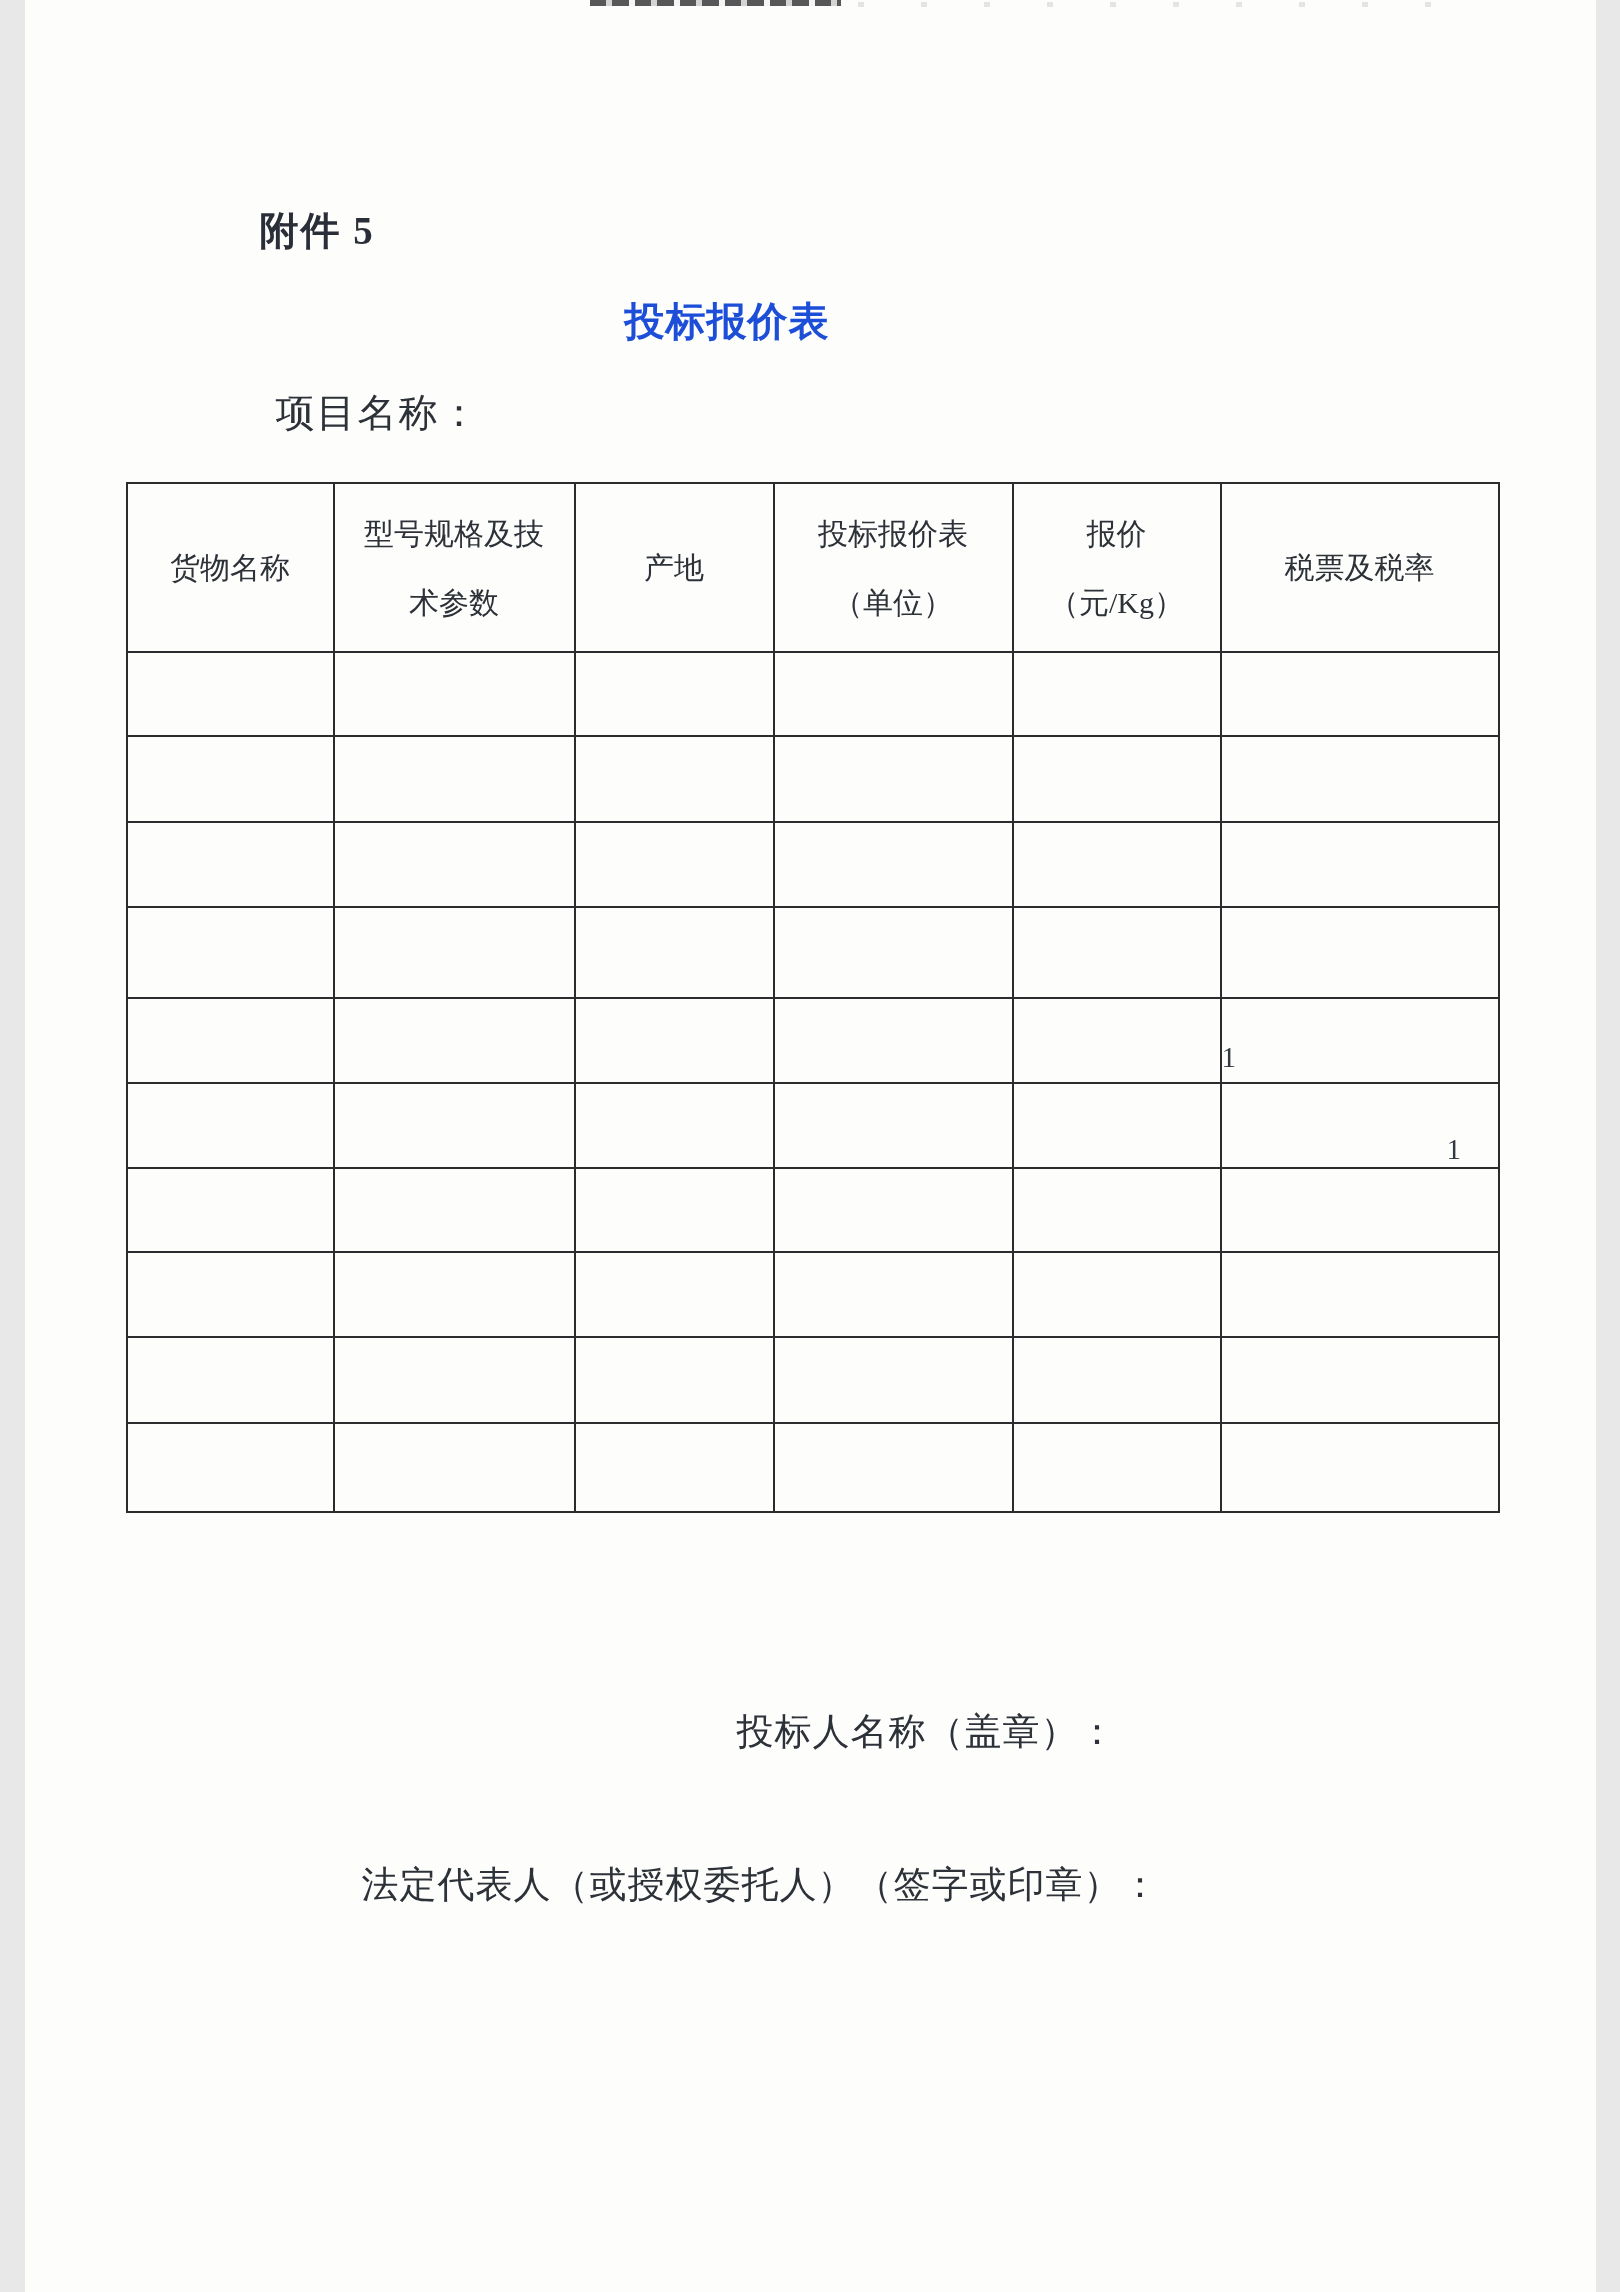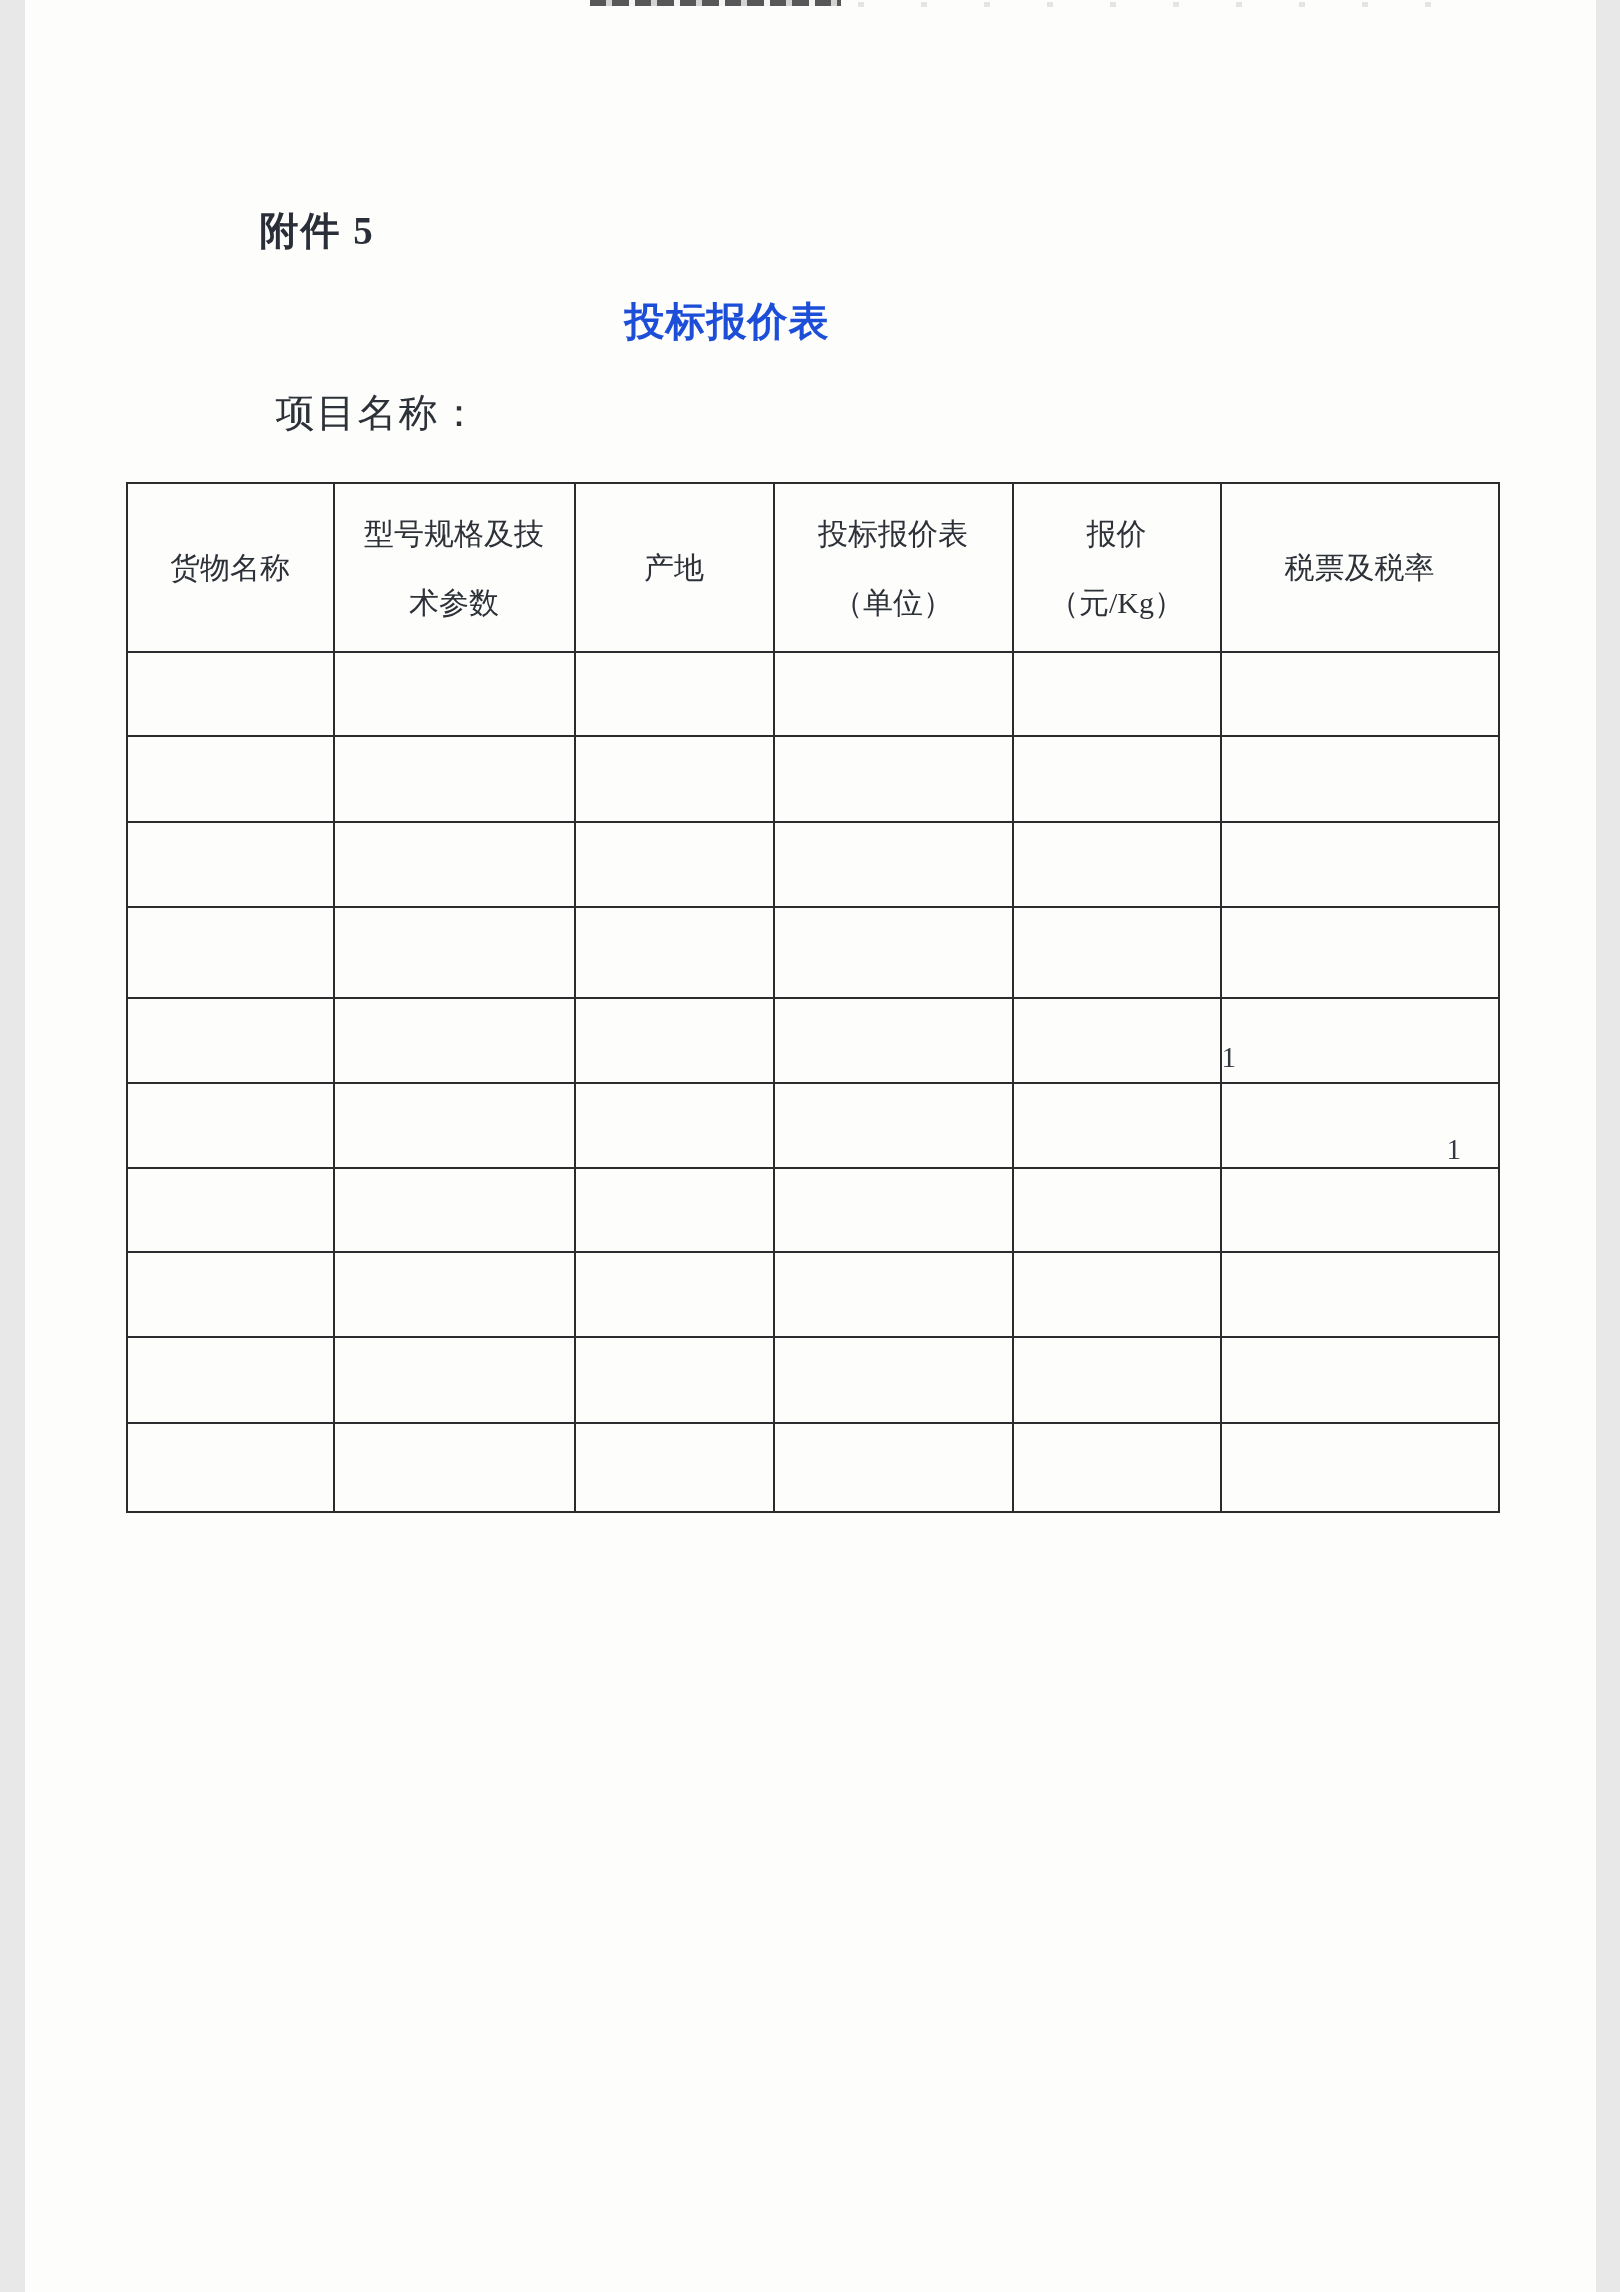--- a/index.html
+++ b/index.html
@@ -219,15 +219,17 @@
           <td></td>
           <td></td>
           <td></td>
       </tr>
     </tbody>
   </table>
 
   <span class="stray-mark stray-1">1</span>
   <span class="stray-mark stray-2">1</span>
 
+  <div class="bidder-line">投标人名称（盖章）：</div>
+  <div class="legal-line">法定代表人（或授权委托人）（签字或印章）：</div>
 
 </div>
 
 
 </body></html>

